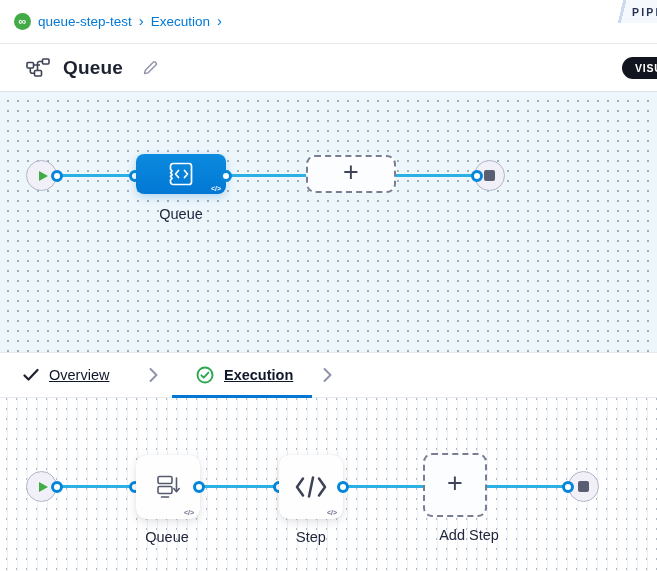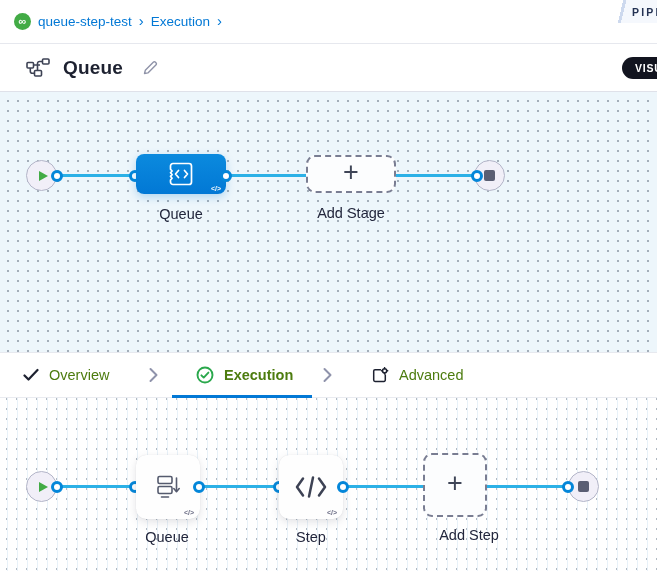--- a/index.html
+++ b/index.html
@@ -64,21 +64,21 @@
     display:flex; align-items:center; justify-content:center; cursor:pointer; }
   .step-card .code-badge { position:absolute; right:6px; bottom:3px; color:#6b6d85;
     font-size:7px; font-weight:bold; }
 
   .node-label { position:absolute; width:130px; text-align:center; font-size:14.5px; color:#22263c; }
 
   
   .tab-bar { height:46px; background:#fff; border-top:1px solid #e7e9ef; border-bottom:1px solid #e9ebf0;
     position:relative; }
   .tab { position:absolute; top:0; height:100%; display:flex; align-items:center; gap:10px;
-    font-size:14.5px; color:#4d7c0f; cursor:pointer; }
+    font-size:14.5px; color:#0f172a; cursor:pointer;text-decoration:underline; }
   .tab.active { font-weight:bold; }
   .tab-chevron { position:absolute; top:0; height:100%; display:flex; align-items:center; }
   .tab-underline { position:absolute; left:172px; bottom:-1px; width:140px; height:3px; background:#0278d5; }
 </style>
 </head>
 <body>
 
 <div class="breadcrumb-bar">
   <span class="proj-icon">∞</span>
   <span class="crumb">queue-step-test</span>
@@ -123,21 +123,20 @@
       </svg>
     </span>
     <span class="code-badge">&lt;/&gt;</span>
   </div>
   <div class="conn-dot" style="left:220px; top:78px;"></div>
   <div class="node-label" style="left:116px; top:114px;">Queue</div>
 
   <div class="dashed-add" style="left:306px; top:63px; width:90px; height:38px;">
     <span class="plus-sign">+</span>
   </div>
-  <div class="node-label" style="left:286px; top:113px;">Add Stage</div>
 
   <div class="terminal-node" style="left:474px; top:68px;">
     <span class="stop-sq"></span>
   </div>
   <div class="conn-dot" style="left:471px; top:78px;"></div>
 </div>
 
 <div class="tab-bar">
   <div class="tab" style="left:23px;">
     <span style="display:flex;">
@@ -163,30 +162,20 @@
     </span>
     <span>Execution</span>
   </div>
 
   <div class="tab-chevron" style="left:322px;">
     <svg width="11" height="16" viewBox="0 0 11 16" fill="none">
       <path d="M2.5 2l6 6-6 6" stroke="#8f93ab" stroke-width="2" stroke-linecap="round" stroke-linejoin="round"></path>
     </svg>
   </div>
 
-  <div class="tab" style="left:371px;">
-    <span style="display:flex;">
-      <svg width="18" height="17" viewBox="0 0 18 17" fill="none" stroke="#1d2130" stroke-width="1.5" stroke-linecap="round">
-        <path d="M9.5 2.8H4a1.3 1.3 0 0 0-1.3 1.3v9A1.3 1.3 0 0 0 4 14.4h9a1.3 1.3 0 0 0 1.3-1.3V8"></path>
-        <circle cx="13.6" cy="3.8" r="2.1"></circle>
-        <path d="M13.6 .7v1M13.6 5.9v1M10.5 3.8h1M15.7 3.8h1"></path>
-      </svg>
-    </span>
-    <span>Advanced</span>
-  </div>
 
   <div class="tab-underline"></div>
 </div>
 
 <div class="canvas canvas-exec">
   <div class="conn-line" style="left:53px; top:87px; width:515px;"></div>
 
   <div class="terminal-node" style="left:26px; top:73px;">
     <span class="play-tri"></span>
   </div>

